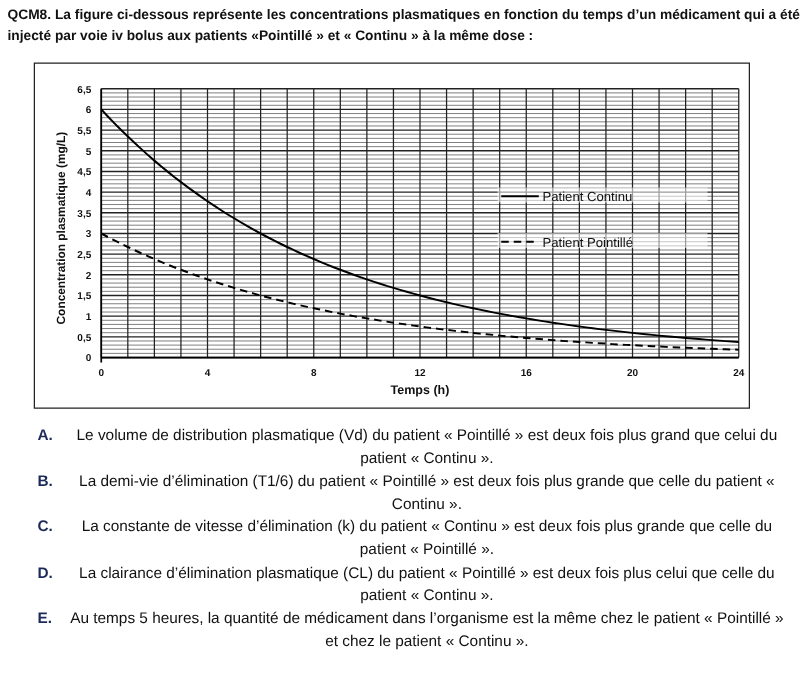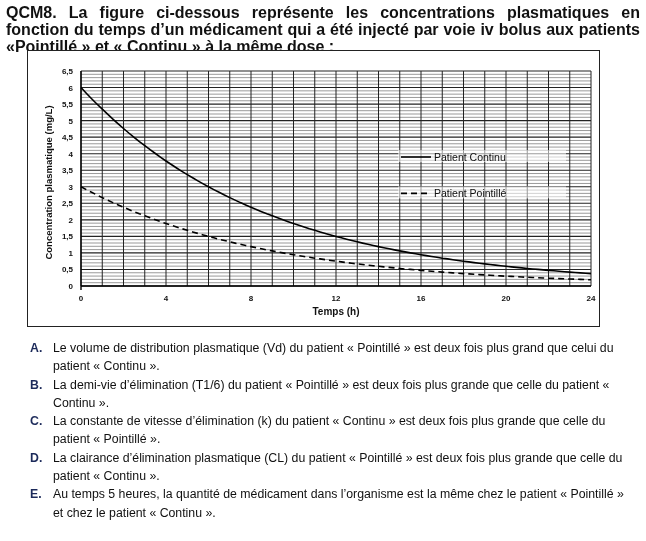--- a/index.html
+++ b/index.html
@@ -1,28 +1,28 @@
 <!DOCTYPE html>
 <html><head>
 <meta charset="utf-8">
 <style>
   html, body { margin: 0; padding: 0; background: #ffffff; }
   body { width: 646px; height: 541px; position: relative; overflow: hidden;
          font-family: "Liberation Sans", sans-serif; color: #111; }
   .question { position: absolute; left: 6px; top: 4px; width: 634px;
-              font-size: 16px; font-weight: bold; line-height: 17px;
+              font-size: 11px; font-weight: bold; line-height: 17px;
               text-align: justify; }
   .chart-frame { position: absolute; left: 27px; top: 50px; width: 573px; height: 277px;
                  border: 1.5px solid #222; box-sizing: border-box; background: #fff; }
   .chart-svg { position: absolute; left: 0; top: 0; }
   .answers { position: absolute; left: 30px; top: 339px; width: 600px;
              font-size: 12.3px; line-height: 18.3px; }
   .answer { display: flex; }
   .answer .letter { width: 23px; flex: none; font-weight: bold; color: #1c2a5a; }
-  .answer .text { flex: 1; }
+  .answer .text { flex: 1; text-align: center; }
 </style>
 </head>
 <body>
 
 <div class="question">QCM8. La figure ci-dessous représente les concentrations plasmatiques en fonction du temps d’un médicament qui a été injecté par voie iv bolus aux patients «Pointillé » et « Continu » à la même dose :</div>
 
 <div class="chart-frame">
   <svg class="chart-svg" id="chart" width="573" height="277">
       <line x1="53" x2="563" y1="235" y2="235" stroke="#222" stroke-width="1.1"></line>
       <line x1="53" x2="563" y1="231.69230769230768" y2="231.69230769230768" stroke="#555" stroke-width="0.6"></line>
@@ -159,19 +159,19 @@
   <div class="answer">
     <span class="letter">B.</span>
     <span class="text">La demi-vie d’élimination (T1/6) du patient « Pointillé » est deux fois plus grande que celle du patient « Continu ».</span>
   </div>
   <div class="answer">
     <span class="letter">C.</span>
     <span class="text">La constante de vitesse d’élimination (k) du patient « Continu » est deux fois plus grande que celle du patient « Pointillé ».</span>
   </div>
   <div class="answer">
     <span class="letter">D.</span>
-    <span class="text">La clairance d’élimination plasmatique (CL) du patient « Pointillé » est deux fois plus grande que celle du patient « Continu ».</span>
+    <span class="text">La clairance d’élimination plasmatique (CL) du patient « Pointillé » est deux fois plus celui que celle du patient « Continu ».</span>
   </div>
   <div class="answer">
     <span class="letter">E.</span>
     <span class="text">Au temps 5 heures, la quantité de médicament dans l’organisme est la même chez le patient « Pointillé » et chez le patient « Continu ».</span>
   </div>
 </div>
 
 </body></html>

